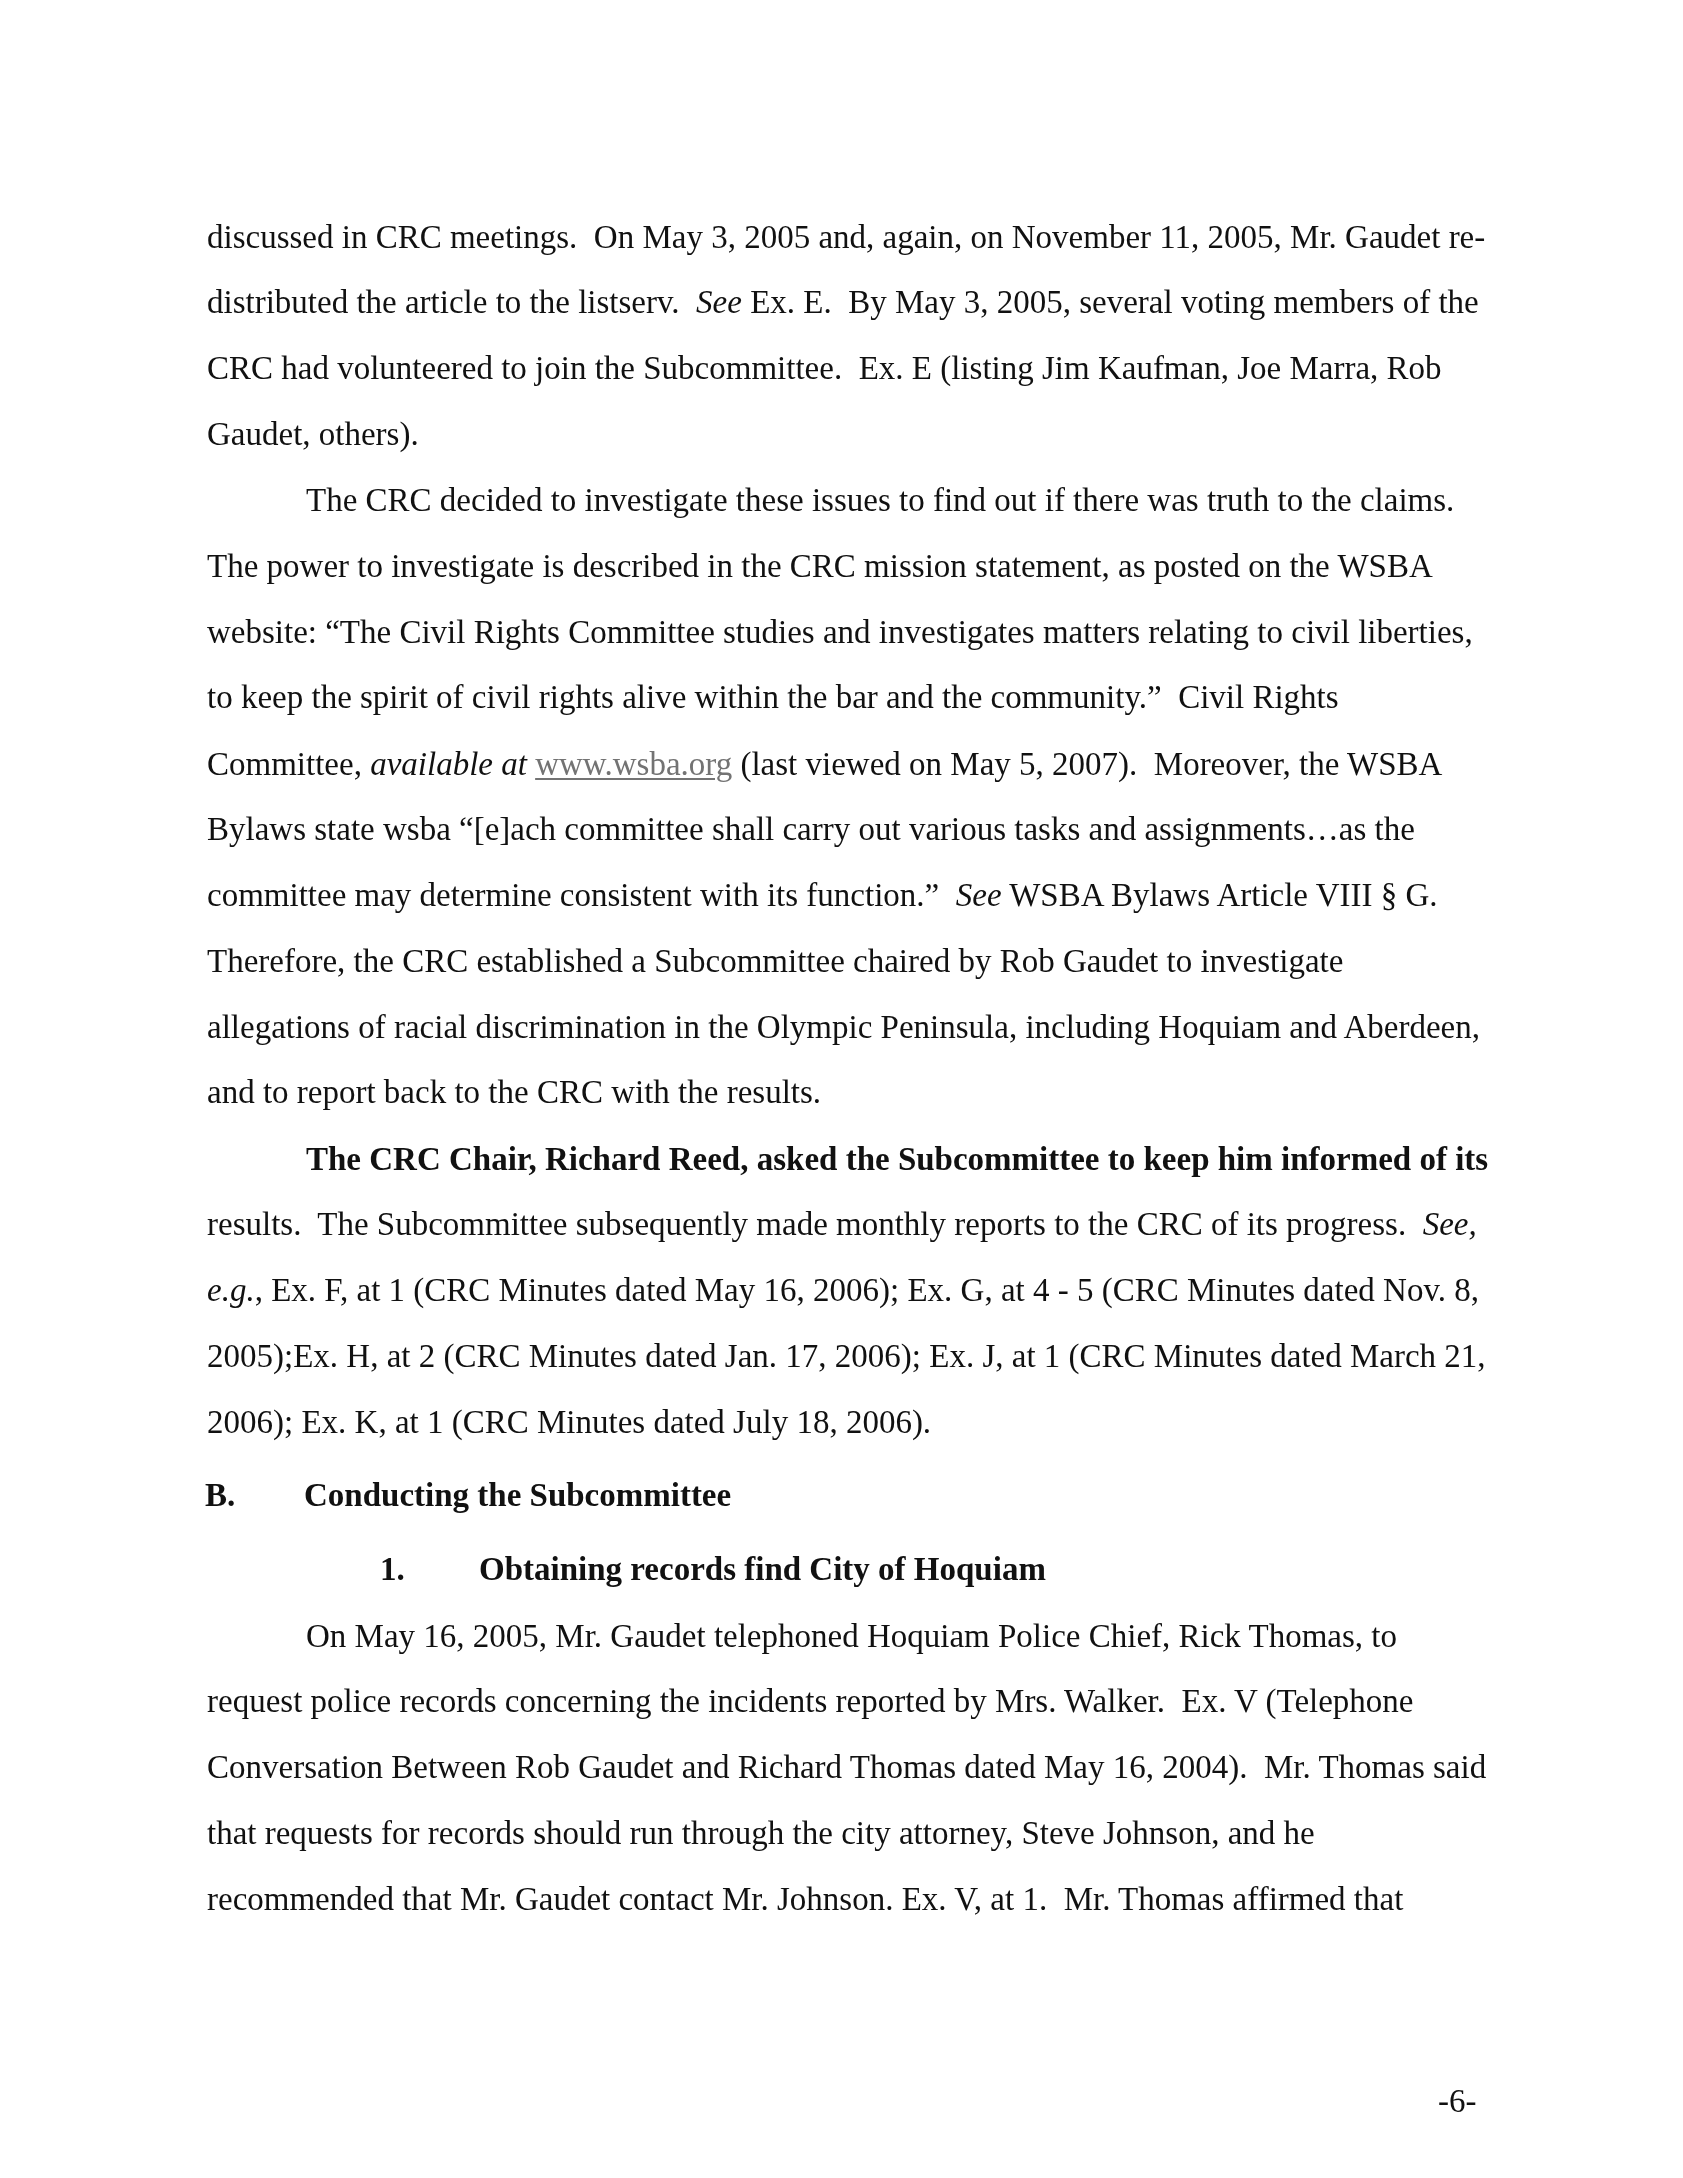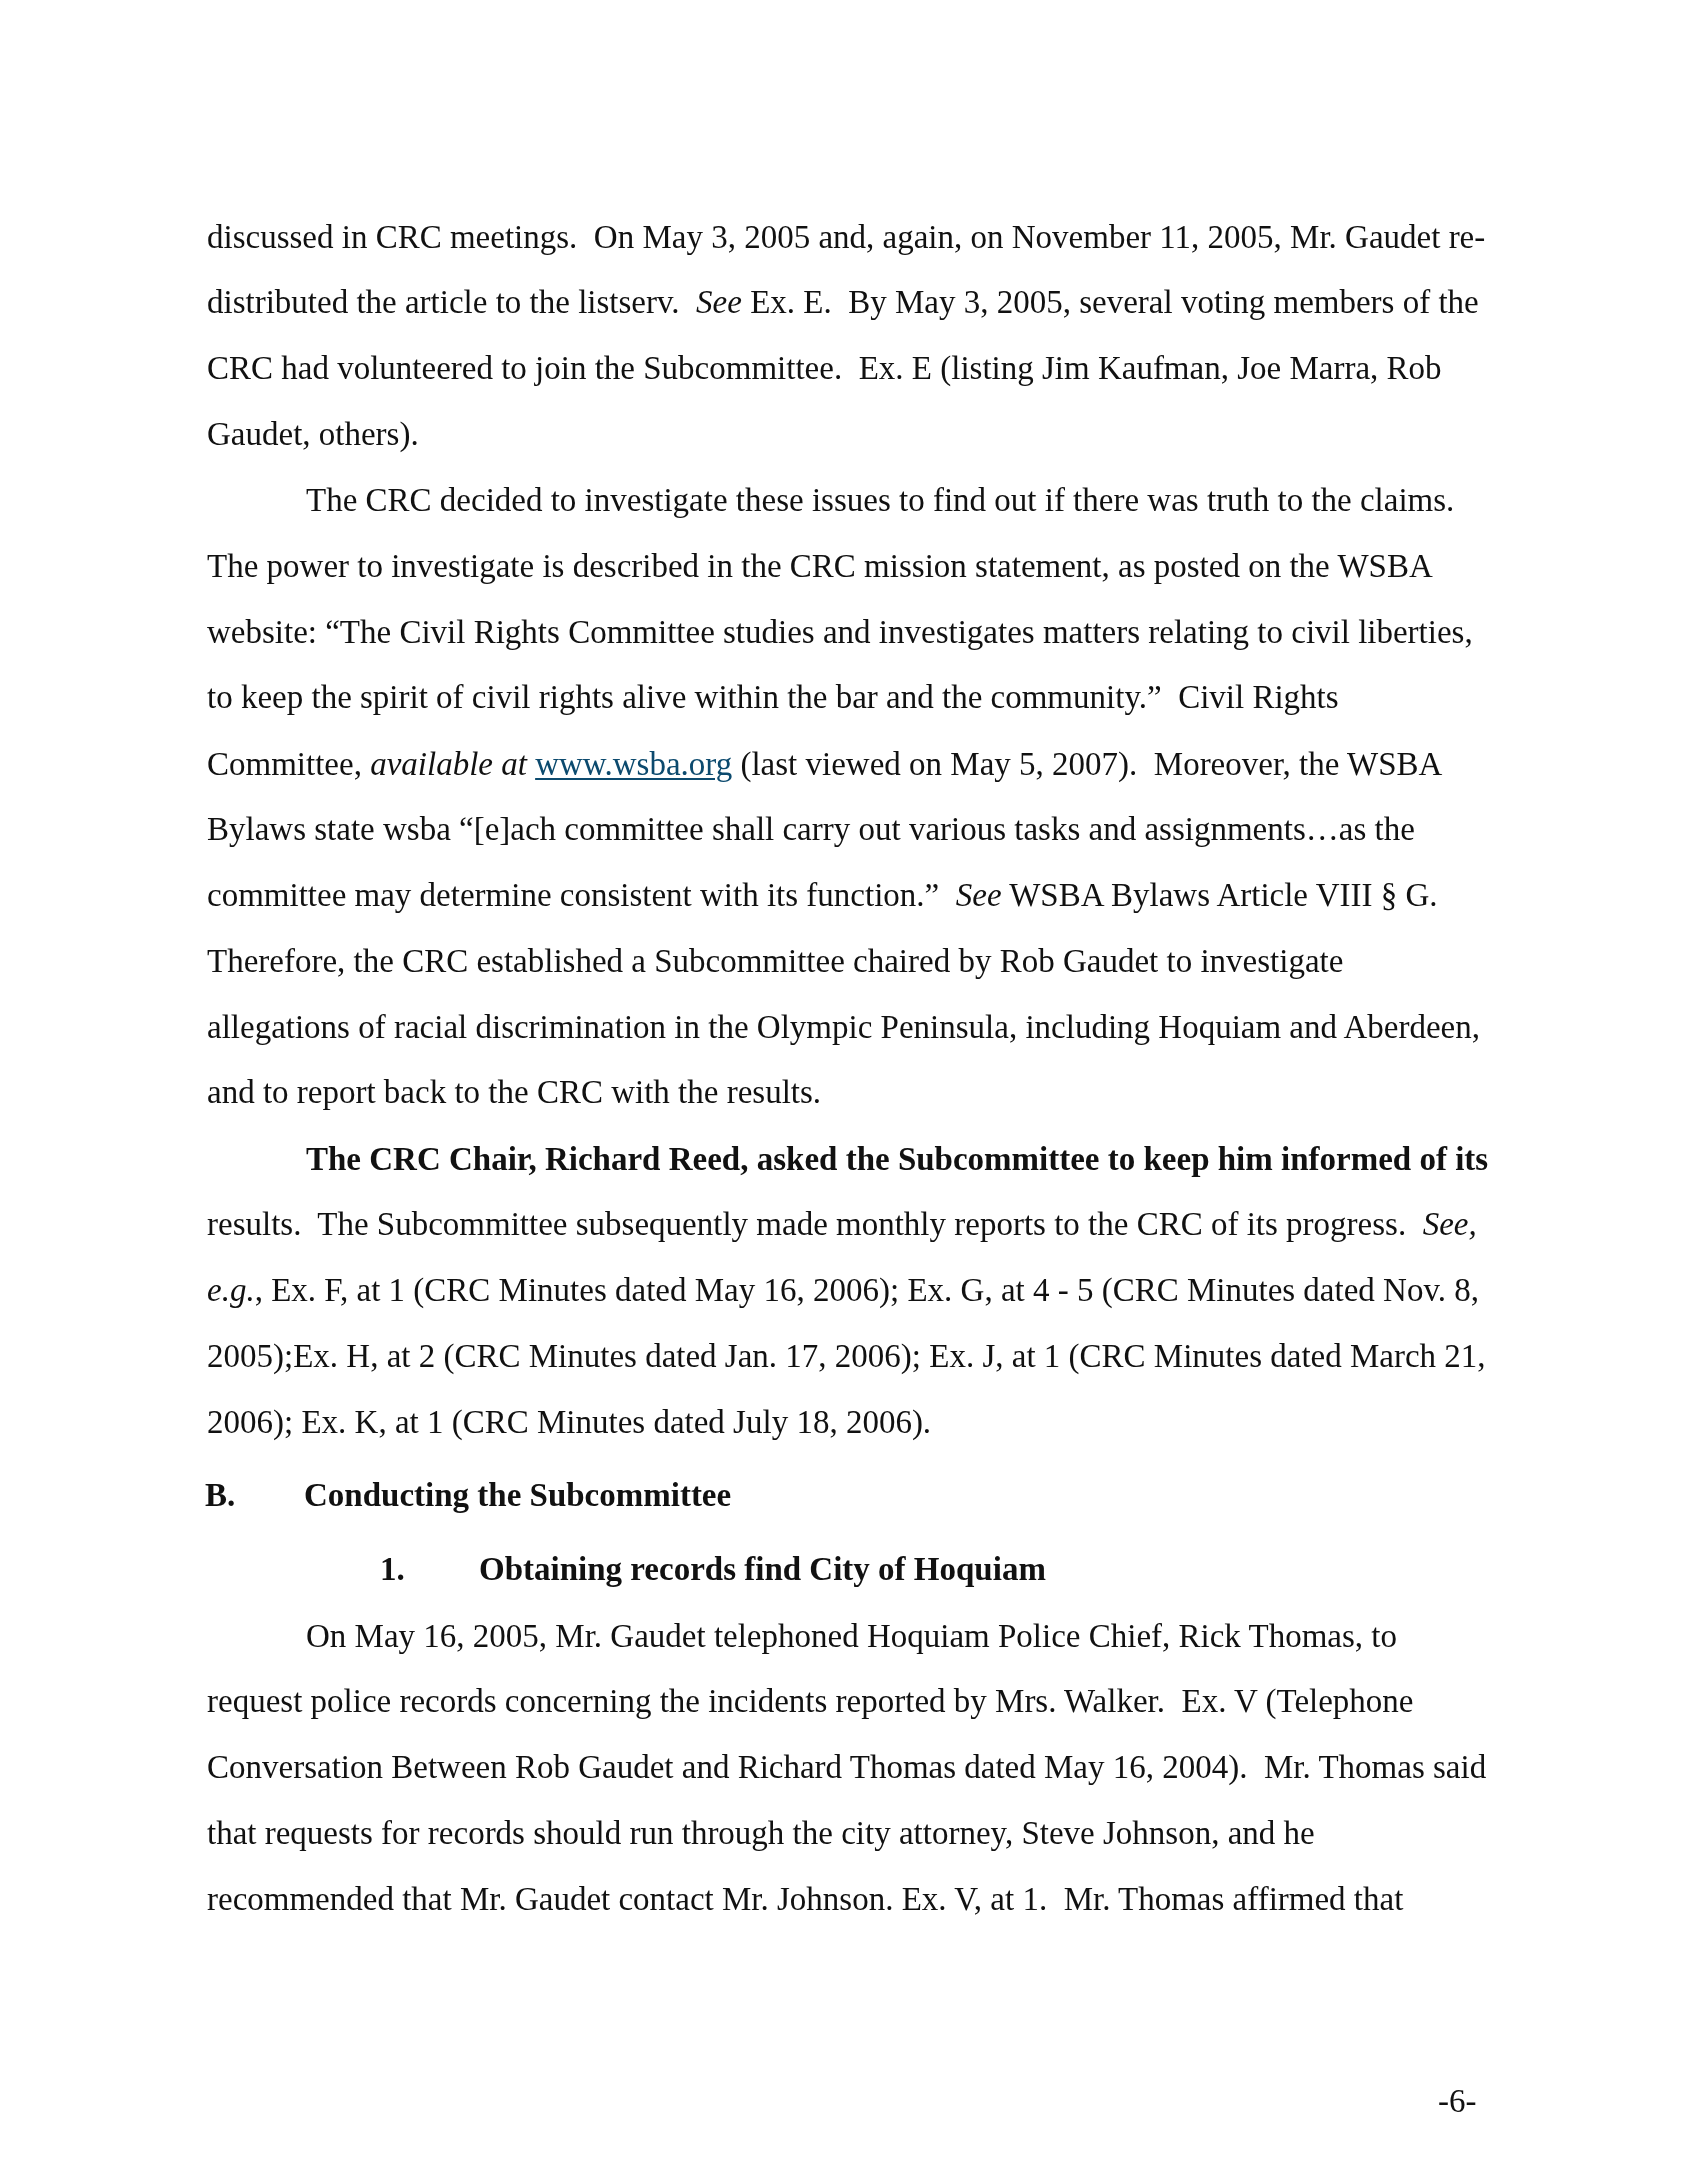--- a/index.html
+++ b/index.html
@@ -34,21 +34,21 @@
 <div class="page">
   <div id="lines">
       <div class="line" style="top: 217px; left: 198px;"><span>discussed in CRC meetings.  On May 3, 2005 and, again, on November 11, 2005, Mr. Gaudet re-</span></div>
       <div class="line" style="top: 282px; left: 198px;"><span>distributed the article to the listserv.  </span><span class="it">See</span><span> Ex. E.  By May 3, 2005, several voting members of the</span></div>
       <div class="line" style="top: 348px; left: 198px;"><span>CRC had volunteered to join the Subcommittee.  Ex. E (listing Jim Kaufman, Joe Marra, Rob</span></div>
       <div class="line" style="top: 414px; left: 198px;"><span>Gaudet, others).</span></div>
       <div class="line" style="top: 480px; left: 297px;"><span>The CRC decided to investigate these issues to find out if there was truth to the claims.</span></div>
       <div class="line" style="top: 546px; left: 198px;"><span>The power to investigate is described in the CRC mission statement, as posted on the WSBA</span></div>
       <div class="line" style="top: 612px; left: 198px; text-align: right;"><span>website: “The Civil Rights Committee studies and investigates matters relating to civil liberties,</span></div>
       <div class="line" style="top: 677px; left: 198px;"><span>to keep the spirit of civil rights alive within the bar and the community.”  Civil Rights</span></div>
-      <div class="line" style="top: 744px; left: 198px;"><span>Committee, </span><span class="it">available at</span><span> </span><a class="link" style="color: #0c4a6e;">www.wsba.org</a><span> (last viewed on May 5, 2007).  Moreover, the WSBA</span></div>
+      <div class="line" style="top: 744px; left: 198px;"><span>Committee, </span><span class="it">available at</span><span> </span><a class="link" style="color: #737373;">www.wsba.org</a><span> (last viewed on May 5, 2007).  Moreover, the WSBA</span></div>
       <div class="line" style="top: 809px; left: 198px;"><span>Bylaws state wsba “[e]ach committee shall carry out various tasks and assignments…as the</span></div>
       <div class="line" style="top: 875px; left: 198px;"><span>committee may determine consistent with its function.”  </span><span class="it">See</span><span> WSBA Bylaws Article VIII § G.</span></div>
       <div class="line" style="top: 941px; left: 198px;"><span>Therefore, the CRC established a Subcommittee chaired by Rob Gaudet to investigate</span></div>
       <div class="line" style="top: 1007px; left: 198px;"><span>allegations of racial discrimination in the Olympic Peninsula, including Hoquiam and Aberdeen,</span></div>
       <div class="line" style="top: 1072px; left: 198px;"><span>and to report back to the CRC with the results.</span></div>
       <div class="line" style="top: 1139px; left: 297px; font-weight: bold;"><span>The CRC Chair, Richard Reed, asked the Subcommittee to keep him informed of its</span></div>
       <div class="line" style="top: 1204px; left: 198px;"><span>results.  The Subcommittee subsequently made monthly reports to the CRC of its progress.  </span><span class="it">See,</span></div>
       <div class="line" style="top: 1270px; left: 198px; font-family: Liberation Serif, serif;"><span class="it">e.g.</span><span>, Ex. F, at 1 (CRC Minutes dated May 16, 2006); Ex. G, at 4 - 5 (CRC Minutes dated Nov. 8,</span></div>
       <div class="line" style="top: 1336px; left: 198px;"><span>2005);Ex. H, at 2 (CRC Minutes dated Jan. 17, 2006); Ex. J, at 1 (CRC Minutes dated March 21,</span></div>
       <div class="line" style="top: 1402px; left: 198px;"><span>2006); Ex. K, at 1 (CRC Minutes dated July 18, 2006).</span></div>

